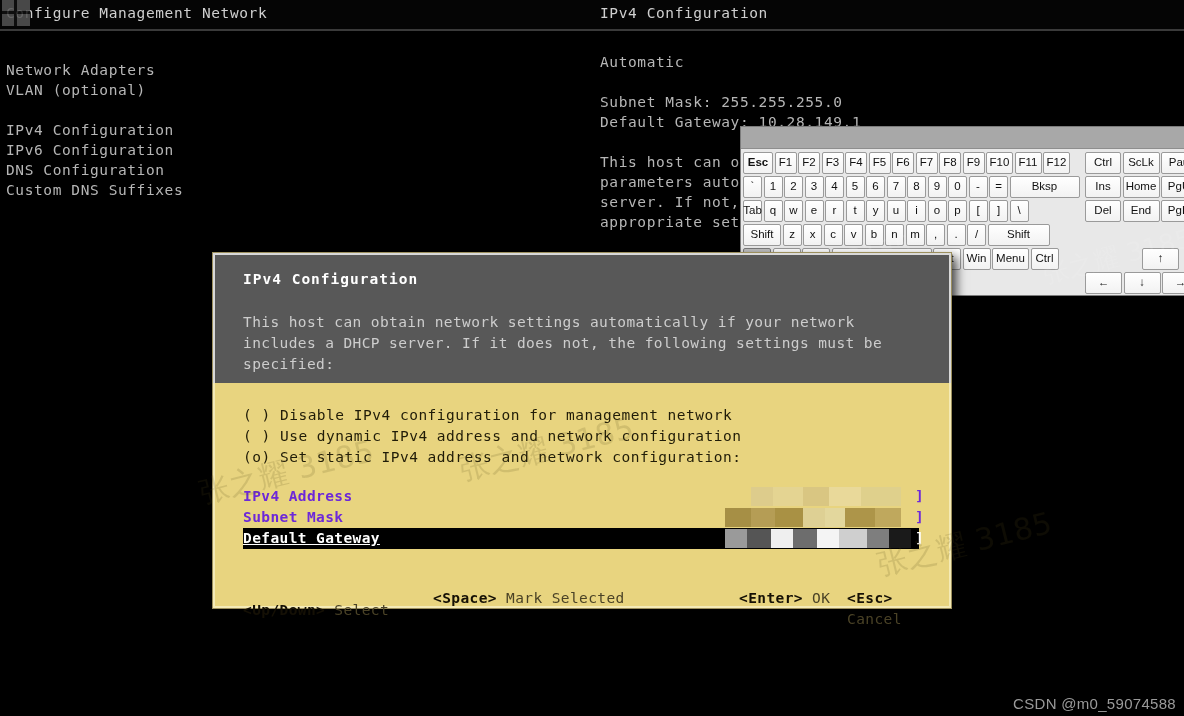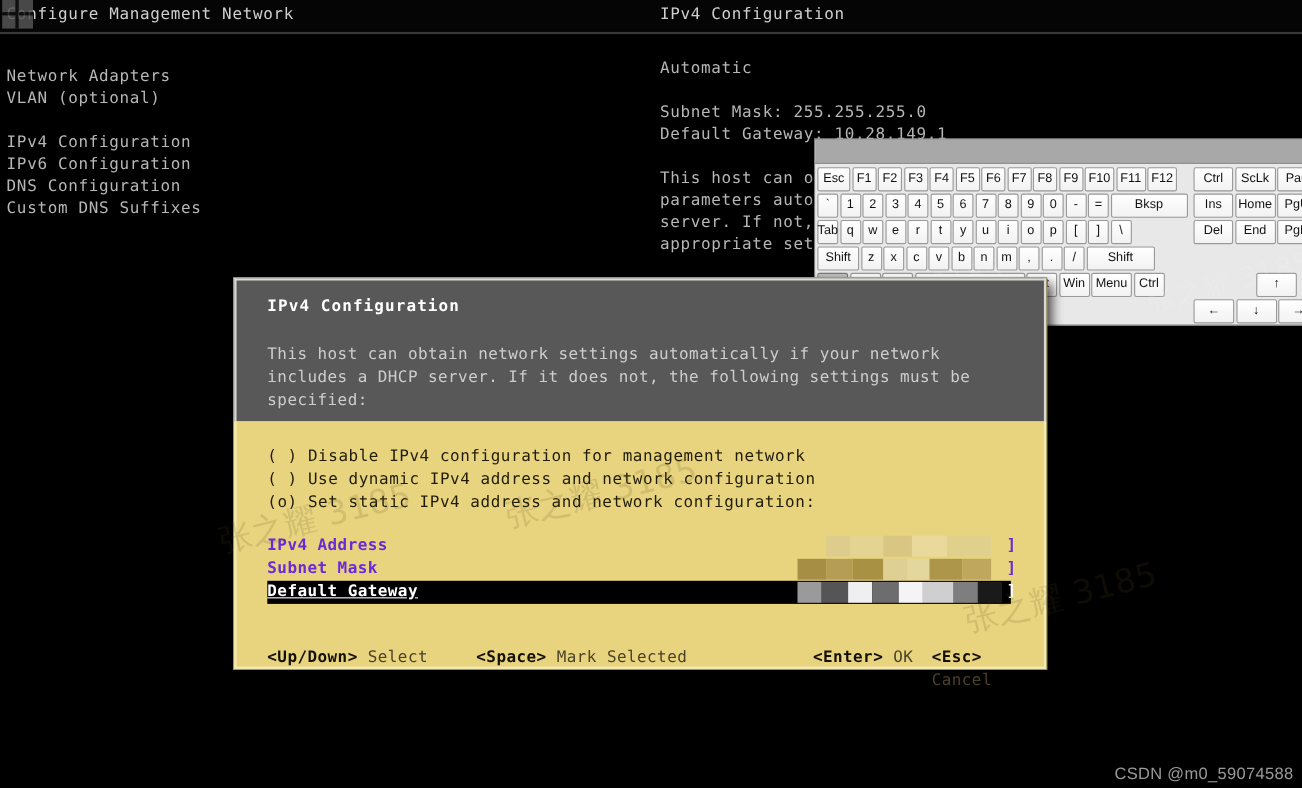--- a/index.html
+++ b/index.html
@@ -104,21 +104,21 @@
     min-width: 19px;
     height: 22px;
     line-height: 1;
     user-select: none;
     white-space: nowrap;
   }
   .key.pressed {
     background: linear-gradient(#c0c0c0, #adadad);
     border-color: #7a7a7a;
   }
-  .key.w-esc   { width: 30px; }
+  .key.w-esc   { width: 30px; font-weight: bold; }
   .key.w-fn    { width: 22px; }
   .key.w-fn2   { width: 27px; }
   .key.w-bksp  { width: 70px; }
   .key.w-tab   { width: 16px; }
   .key.w-caps  { width: 38px; }
   .key.w-enter { width: 57px; }
   .key.w-shift { width: 38px; }
   .key.w-shift2{ width: 62px; }
   .key.w-space { width: 100px; }
   .key.w-mod   { width: 28px; }
@@ -190,21 +190,21 @@
   .mosaic i { display: block; height: 100%; }
 
   .dlg-footer {
     position: absolute;
     left: 28px; bottom: 18px;
     width: 688px;
     color: #4a4226;
     letter-spacing: .4px;
   }
   .dlg-footer b { color: #151005; font-weight: bold; }
-  .ft-left  { position: absolute; left: 0;   top: 0; }
+  .ft-left  { position: absolute; left: 0;   top: 12px; }
   .ft-mid   { position: absolute; left: 190px; top: 0; }
   .ft-ok    { position: absolute; left: 496px; top: 0; }
   .ft-cancel{ position: absolute; left: 604px; top: 0; }
 
   
   .wm-cn {
     position: absolute;
     font-family: "DejaVu Sans", sans-serif;
     color: rgba(255,255,255,.10);
     font-size: 30px;

